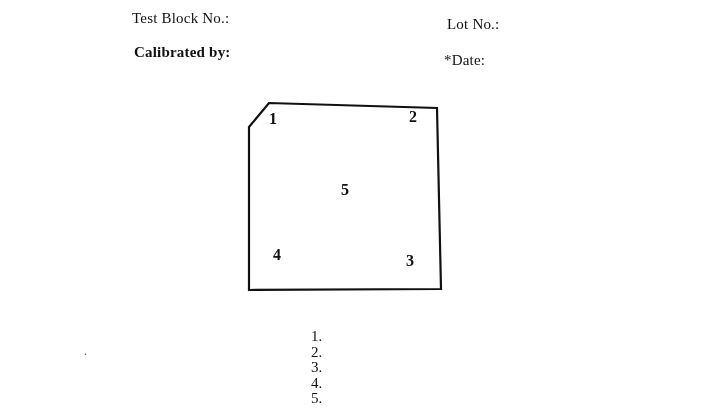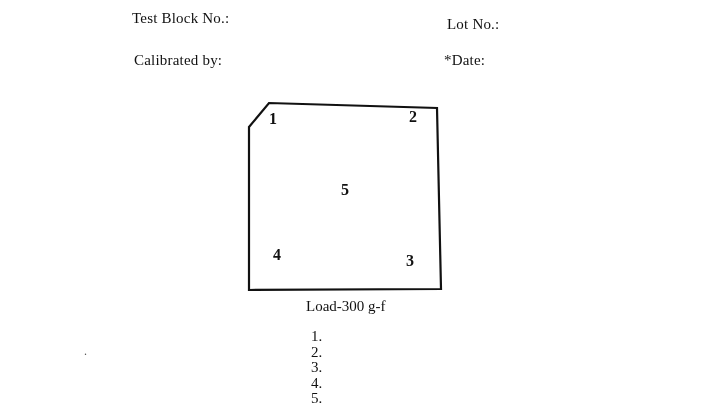--- a/index.html
+++ b/index.html
@@ -18,21 +18,21 @@
     padding-left: 32px;
   }
   .label {
     position: absolute;
     font-size: 15px;
     letter-spacing: 0.2px;
     white-space: nowrap;
   }
   .test-block-label { left: 132px; top: 10px; }
   .lot-label        { left: 447px; top: 16px; }
-  .calibrated-label { left: 134px; top: 52px; }
+  .calibrated-label { left: 134px; top: 44px; font-weight: bold; }
   .date-label       { left: 444px; top: 52px; }
 
   .diagram-title {
     position: absolute;
     left: 280px;
     top: 71px;
     font-size: 15px;
     white-space: nowrap;
   }
 
@@ -100,21 +100,20 @@
     <svg width="215" height="210" viewBox="0 0 215 210">
       <polygon points="9,32 29,8 197,13 201,194 9,195" fill="none" stroke="#111111" stroke-width="2.2" stroke-linejoin="miter"></polygon>
     </svg>
     <span class="pos pos-1">1</span>
     <span class="pos pos-2">2</span>
     <span class="pos pos-5">5</span>
     <span class="pos pos-4">4</span>
     <span class="pos pos-3">3</span>
   </div>
 
-  <div class="load-label">Load-300 g-f</div>
 
   <div class="num-list">
     <div class="row">1.</div>
     <div class="row">2.</div>
     <div class="row">3.</div>
     <div class="row">4.</div>
     <div class="row">5.</div>
   </div>
 
   <div class="artifact-dot">.</div>

